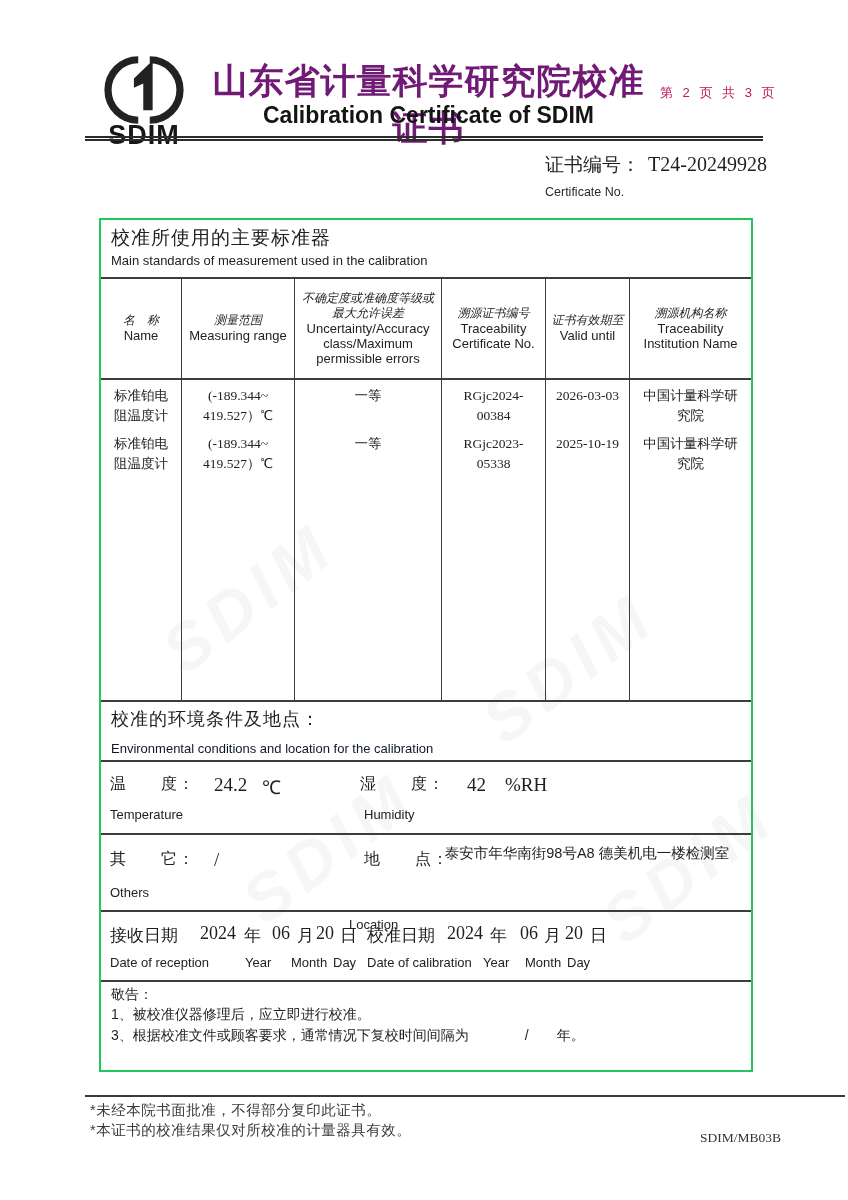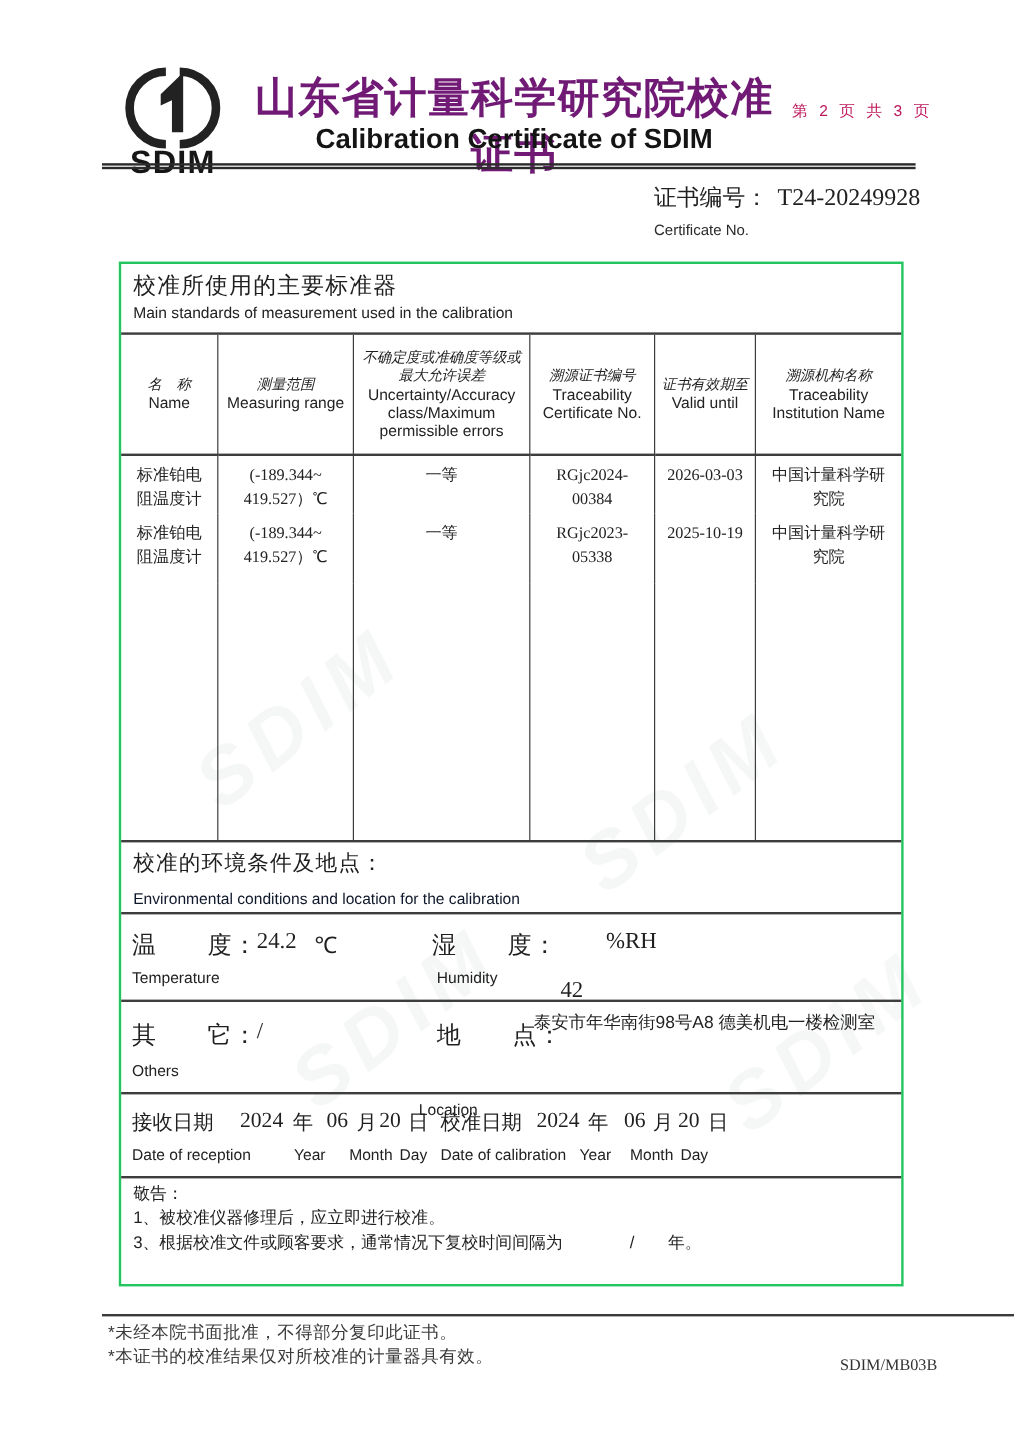--- a/index.html
+++ b/index.html
@@ -65,21 +65,21 @@
     white-space:pre-line; color:#222;
   }
   .fc { border-right:1.5px solid #3d3d3d; }
 
   .env-title { height:60px; padding:5px 10px 4px; display:flex; flex-direction:column; justify-content:space-between; }
   .env-title .t-cn { font-size:18px; letter-spacing:1px; }
   .env-title .t-en { font-size:13px; color:#0f172a; }
 
   .env-row1 { position:relative; height:73px; }
   .env-row2 { position:relative; height:77px; }
-  .lbl-cn { position:absolute; font-size:20px; letter-spacing:1px; }
+  .lbl-cn { position:absolute; font-size:16px; letter-spacing:1px; }
   .val-srf { position:absolute; font-family:"Liberation Serif", serif; font-size:19px; }
   .lbl-en { position:absolute; font-size:13px; color:#222; }
   .loc-val { position:absolute; left:336px; top:8px; width:300px; text-align:center; font-size:14.5px; line-height:1.5; }
 
   .dates-row { position:relative; height:70px; }
   .d-cn { position:absolute; top:12px; font-size:17px; }
   .d-val { position:absolute; top:11px; font-family:"Liberation Serif", serif; font-size:18px; }
   .d-en { position:absolute; top:43px; font-size:13px; color:#222; }
 
   .notice { height:85px; padding:4px 10px 16px; }
@@ -195,21 +195,21 @@
       <div class="t-en">Environmental conditions and location for the calibration</div>
     </div>
 
     <div class="env-row1 row-b">
       <span class="lbl-cn cn" style="left:9px;  top:12px;">温　　度：</span>
       <span class="val-srf" style="left:113px; top:12px;">24.2</span>
       <span class="val-srf" style="left:161px; top:12px;">℃</span>
       <span class="lbl-en" style="left:9px;  top:45px;">Temperature</span>
 
       <span class="lbl-cn cn" style="left:259px; top:12px;">湿　　度：</span>
-      <span class="val-srf" style="left:366px; top:12px;margin-top:41px;">42</span>
+      <span class="val-srf" style="left:366px; top:12px;">42</span>
       <span class="val-srf" style="left:404px; top:12px;">%RH</span>
       <span class="lbl-en" style="left:263px; top:45px;">Humidity</span>
     </div>
 
     <div class="env-row2 row-b">
       <span class="lbl-cn cn" style="left:9px;  top:14px;">其　　它：</span>
       <span class="val-srf" style="left:113px; top:14px;">/</span>
       <span class="lbl-en" style="left:9px;  top:50px;">Others</span>
 
       <span class="lbl-cn cn" style="left:263px; top:14px;">地　　点：</span>

